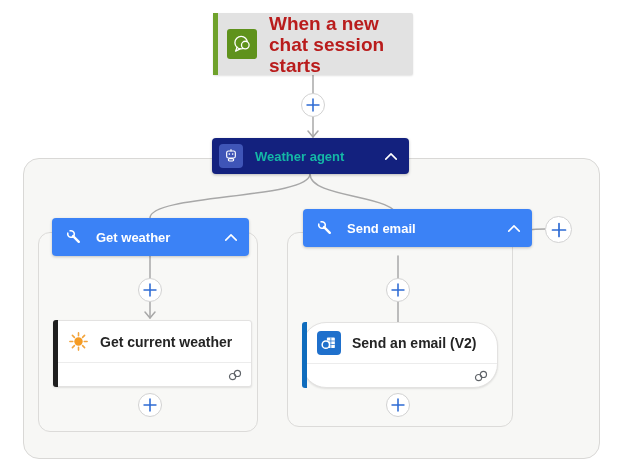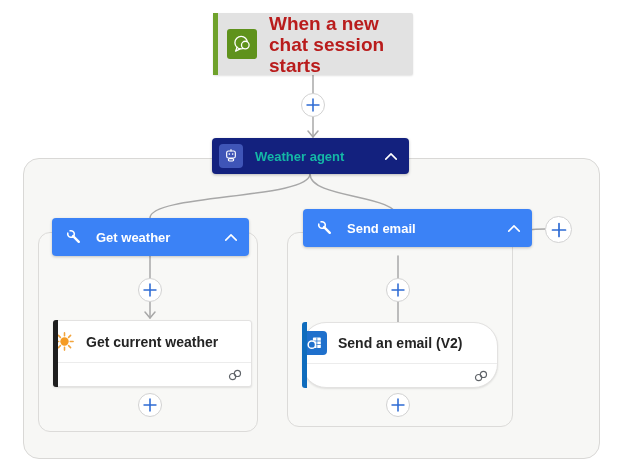--- a/index.html
+++ b/index.html
@@ -77,21 +77,21 @@
   .action-card {
     background:#ffffff; border:1px solid #e3e2e1; border-radius:3px;
     box-shadow:0 1px 2px rgba(0,0,0,.10);
     display:flex; flex-direction:column; cursor:pointer;
   }
   .action-card.weather { left:53px;  top:320px; width:199px; height:67px; }
   .action-card.email   { left:302px; top:322px; width:196px; height:66px;border-radius:24px; }
   .action-accent { position:absolute; left:-1px; top:-1px; bottom:-1px; width:5px; border-radius:3px 0 0 3px; }
   .accent-weather { background:#1f1f1f; }
   .accent-email   { background:#0f6cbd; }
-  .action-main { flex:1; display:flex; align-items:center; }
+  .action-main { flex:1; display:flex; align-items:center; padding-left:14px; }
   .action-title { margin-left:11px; font-size:14px; font-weight:600; color:#242424; white-space:nowrap; }
   .action-footer {
     height:24px; border-top:1px solid #ececec;
     display:flex; align-items:center; justify-content:flex-end; padding-right:8px;
   }
   .email-icon-tile {
     width:24px; height:24px; border-radius:4px; background:#1f70cc; flex:0 0 auto;
     display:flex; align-items:center; justify-content:center;
   }
 

